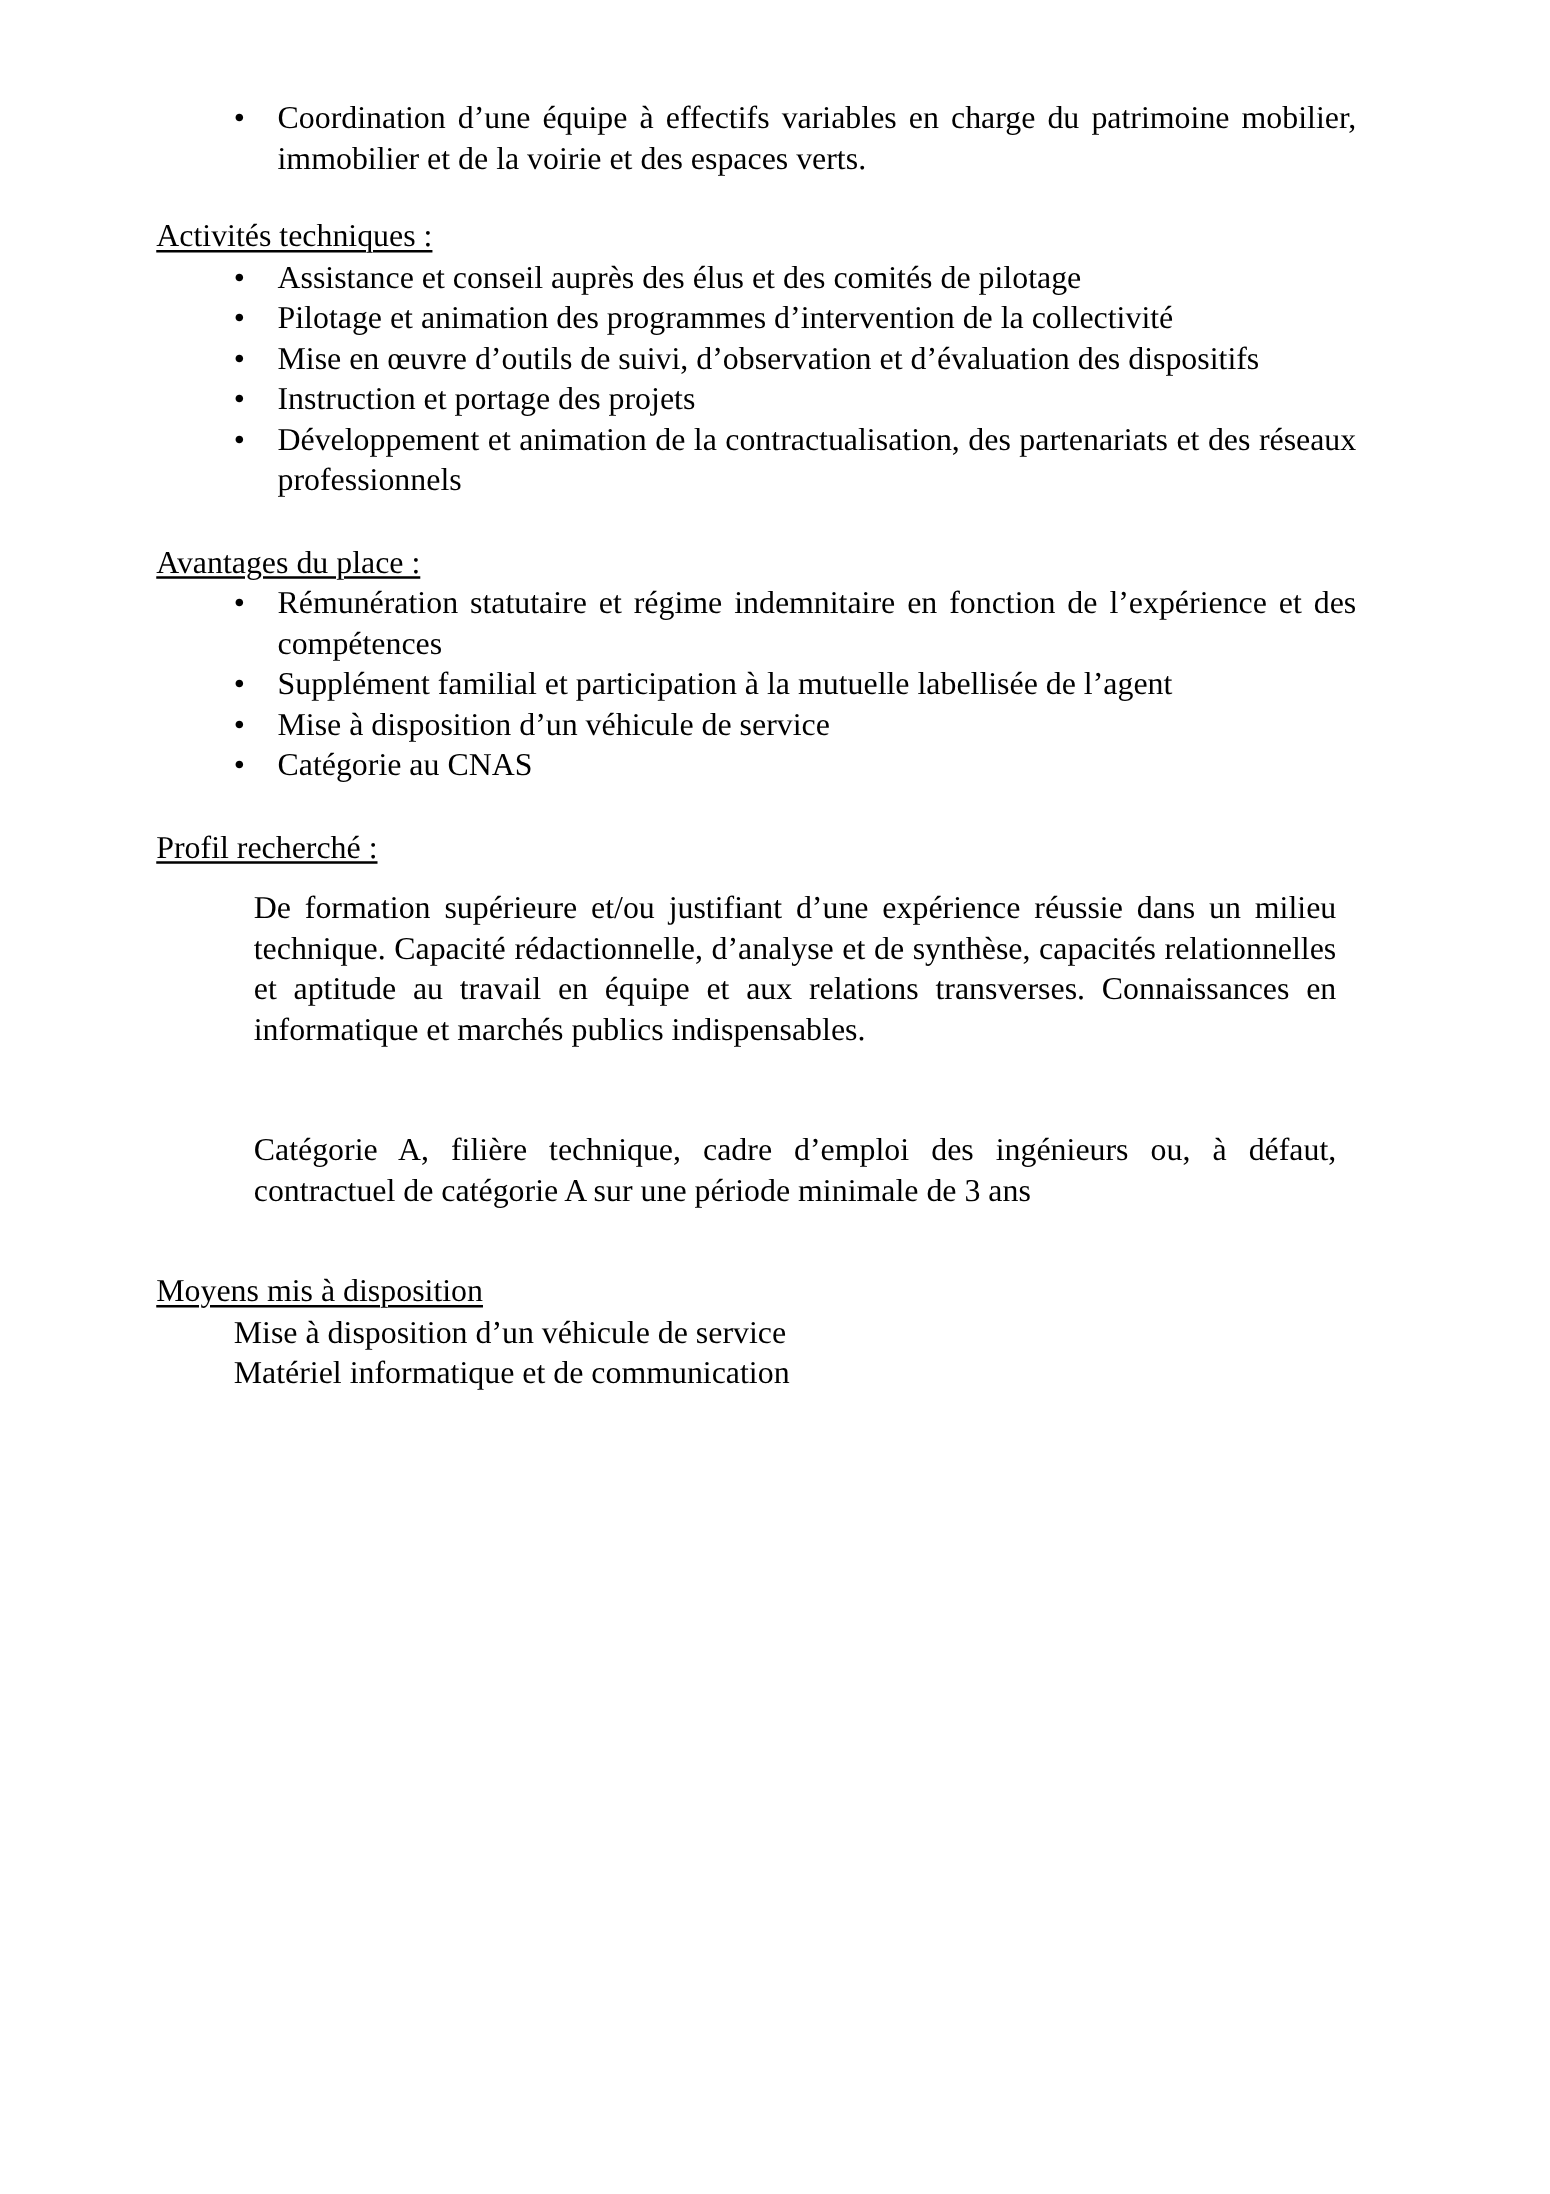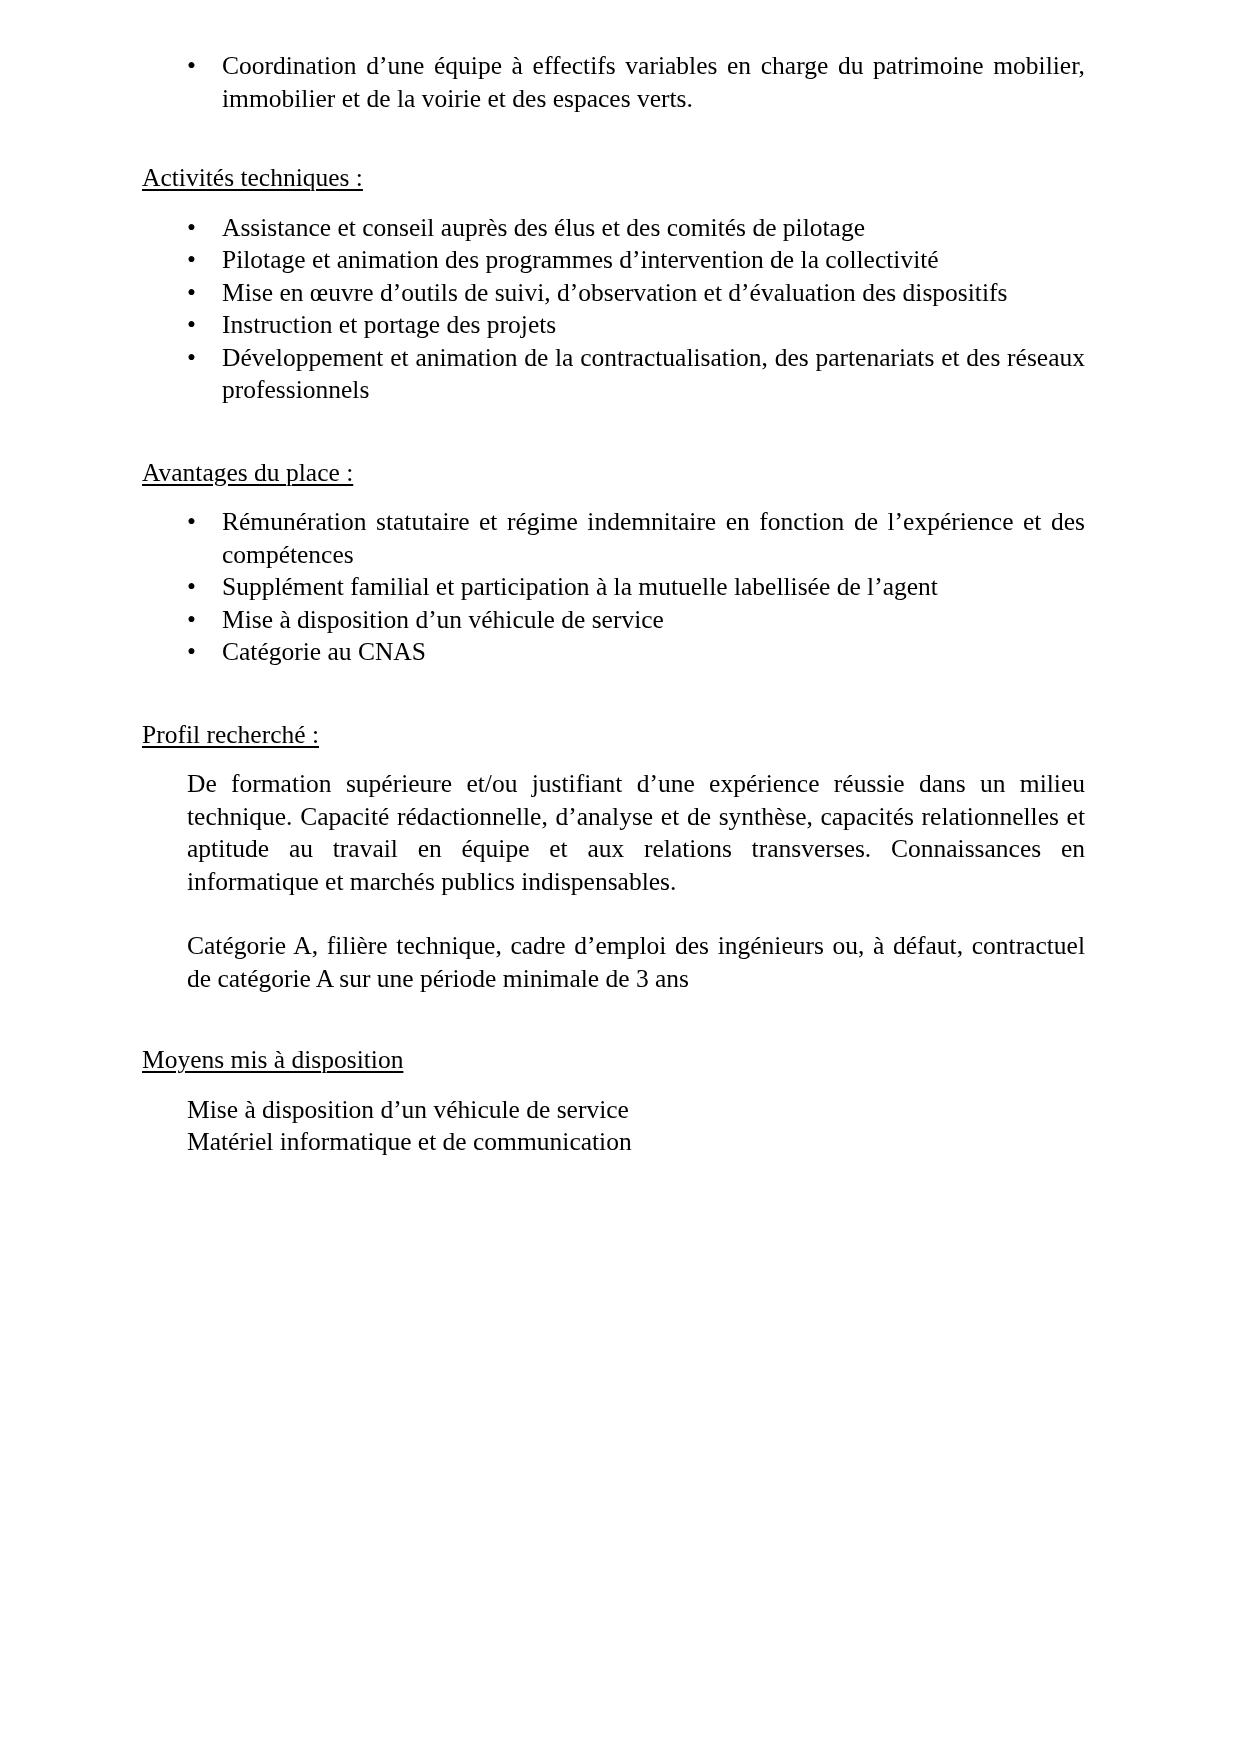--- a/index.html
+++ b/index.html
@@ -12,32 +12,32 @@
     font-family: "Liberation Serif", "DejaVu Serif", serif;
     color: #000000;
   }
   .page {
     position: relative;
     width: 1240px;
     height: 1755px;
     margin: 0 auto;
     background: #ffffff;
     box-sizing: border-box;
-    padding: 50px 125px 0 125px;
+    padding: 78px 125px 0 125px;
     overflow: hidden;
   }
   .doc-body {
     width: 960px;
     font-size: 25.5px;
     line-height: 1.275;
   }
 
   
   .section-heading {
-    margin: 17px;
+    margin: 0;
     font-size: 25.5px;
     font-weight: normal;
     line-height: 1.275;
     display: block;
   }
   .section-heading .u {
     text-decoration: underline;
     text-underline-offset: 3px;
     text-decoration-thickness: 1.5px;
   }
@@ -63,21 +63,21 @@
     top: 0;
     font-size: 25.5px;
     line-height: 1.275;
   }
   ul.bullets > li .txt {
     display: block;
   }
 
   
   p.indent-para {
-    margin: 0;
+    margin: 16px;
     padding-left: 62px;
     text-align: justify;
     text-justify: inter-word;
     line-height: 1.275;
   }
   p.indent-line {
     margin: 0;
     padding-left: 62px;
     text-align: left;
     line-height: 1.275;

